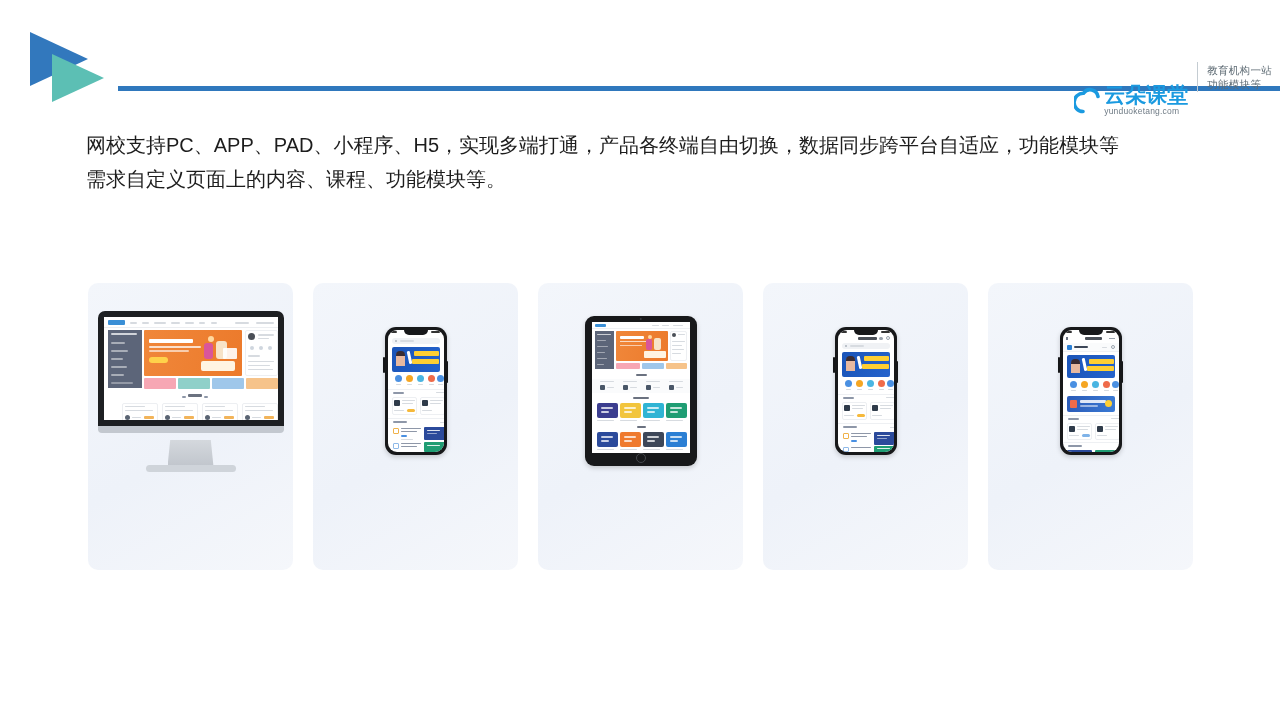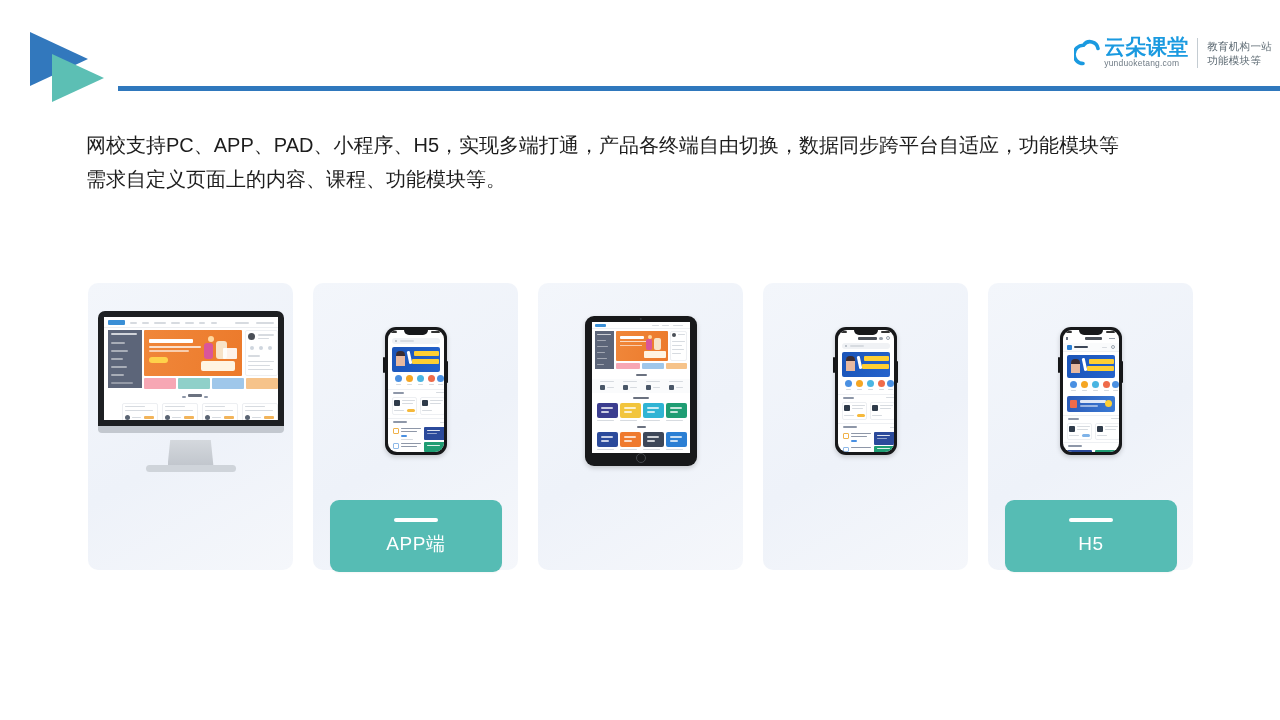--- a/index.html
+++ b/index.html
@@ -26,21 +26,21 @@
   .hdr-rule {
     position: absolute; left: 118px; top: 86px;
     width: 1162px; height: 5px; background: #2f78bd;
   }
 
   
   .brand {
     position: absolute; right: 8px; top: 36px;
     display: flex; align-items: center; gap: 9px;
   }
-  .brand-left { display:flex; align-items:flex-end; gap:2px; }
+  .brand-left { display:flex; align-items:flex-end; gap:2px;margin-top:48px; }
   .brand-cloud { width: 30px; height: 30px; position: relative; margin-right:-2px;}
   .brand-wordwrap { display:flex; flex-direction:column; align-items:flex-start; }
   .brand-word {
     font-size: 21px; font-weight: 700; color:#1a9ae0; line-height: 21px;
     letter-spacing: 0px;
   }
   .brand-url {
     font-size: 8.5px; color:#6f7b85; line-height: 11px; letter-spacing:.2px;
     margin-top: 1px;
   }
@@ -364,24 +364,20 @@
               <div class="mk m-line-w" style="left:39px;top:103px;width:10px;height:1.5px;opacity:.6;"></div>
               <div class="mk" style="left:5px;top:113px;width:6px;height:6px;border:1px solid #8fb9e8;border-radius:1px;"></div>
               <div class="mk m-line-l" style="left:13px;top:113px;width:20px;height:1.5px;"></div>
               <div class="mk m-line-l" style="left:13px;top:116px;width:16px;height:1.5px;"></div>
               <div class="mk" style="left:36px;top:112px;width:21px;height:10px;background:#1f9d73;border-radius:1px;"></div>
               <div class="mk m-line-w" style="left:39px;top:115px;width:13px;height:1.5px;"></div>
             </div>
           </div>
         </div>
       </div>
-      <div class="card-btn">
-        <div class="card-btn-bar"></div>
-        <div class="card-btn-label">APP端</div>
-      </div>
     </div>
 
     <div class="card">
       <div class="card-bg"></div>
       <div class="device-wrap">
         <div class="tablet">
           <div class="tablet-frame">
             <div class="tablet-cam"></div>
             <div class="tablet-screen">
 
@@ -625,20 +621,16 @@
               <div class="mk" style="left:0;top:112px;right:0;height:1px;background:#eef0f3;"></div>
               <div class="mk m-line-l" style="left:5px;top:115px;width:14px;height:2.5px;"></div>
               <div class="mk" style="left:4px;top:120px;width:25px;height:9px;background:#2b4a9b;border-radius:1px;"></div>
 
               <div class="mk" style="left:32px;top:120px;width:25px;height:9px;background:#1f9d73;border-radius:1px;"></div>
 
             </div>
           </div>
         </div>
       </div>
-      <div class="card-btn">
-        <div class="card-btn-bar"></div>
-        <div class="card-btn-label">H5</div>
-      </div>
     </div>
 
   </div>
 </div>
 
 </body></html>

